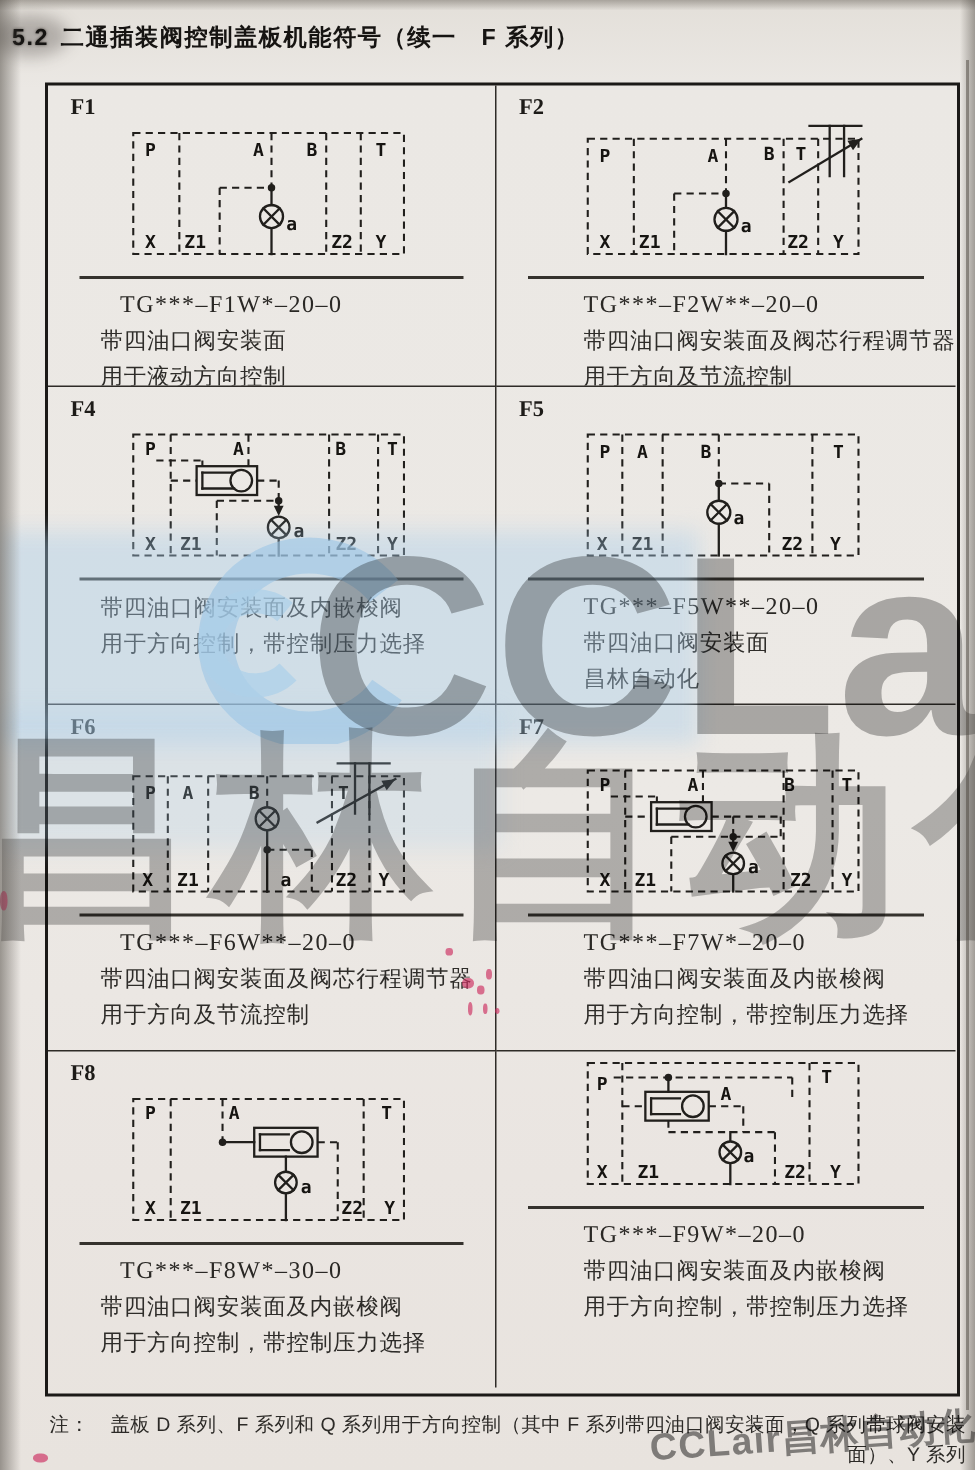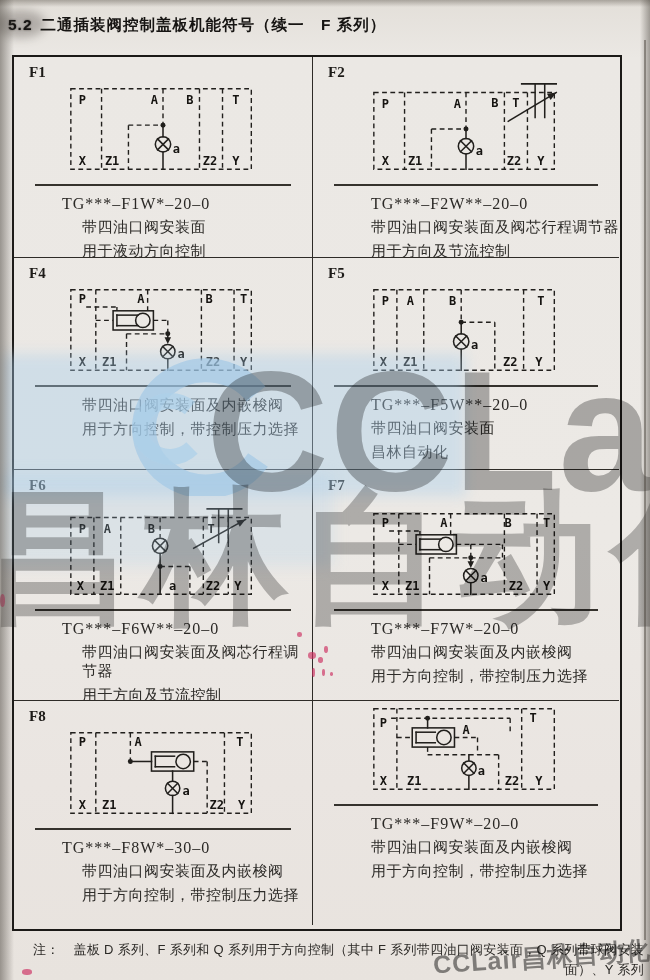--- a/index.html
+++ b/index.html
@@ -16,37 +16,37 @@
      background:linear-gradient(180deg,rgba(110,104,96,.5),rgba(110,104,96,0));z-index:9;}
   .smudge{position:absolute;left:-6px;top:10px;width:52px;height:28px;border-radius:50%;
      background:rgba(55,50,45,.30);filter:blur(5px);z-index:2;}
 
   
   .title{position:absolute;left:8px;top:15px;font-size:15.5px;font-weight:bold;color:#161412;
      letter-spacing:1px;z-index:3;}
   .title .no{margin-right:8px;text-shadow:0 0 2px rgba(40,35,30,.7);}
 
   
-  .grid{position:absolute;left:12px;top:55px;width:610px;height:876px;
+  .grid{position:absolute;left:30px;top:55px;width:610px;height:876px;
      border:2.5px solid #1b1917;box-sizing:border-box;display:grid;
      grid-template-columns:299px 306px;grid-template-rows:201px 212px 231px 224px;
      background:transparent;z-index:1;}
   .cell{border-right:1.6px solid #2e2b27;border-bottom:1.6px solid #2e2b27;
      box-sizing:border-box;overflow:hidden;}
   .cell.last-col{border-right:none;}
   .cell.last-row{border-bottom:none;}
   .cid{font-family:"Liberation Serif",serif;font-weight:bold;font-size:15px;color:#1d1b18;
      padding:7px 0 0 15px;height:17px;}
   .diag{display:block;margin:0 auto;}
   .r3 .diag{margin-top:12px;}
   .rule{width:86%;margin:7px auto 9px auto;border-top:2px solid #35322d;}
   .code{font-family:"Liberation Serif",serif;font-size:16px;letter-spacing:1px;color:#2a2825;
      margin:0 0 2px 48px;}
   .col-r .code,.col-r .desc{margin-left:58px;}
-  .desc{font-size:15px;color:#2e2c29;margin:5px 0 0 68px;letter-spacing:.5px;}
+  .desc{font-size:15px;color:#2e2c29;margin:5px 0 0 35px;letter-spacing:.5px;}
 
   
   .diag .s{stroke:#211f1c;stroke-width:1.6;fill:none;stroke-linecap:square;}
   .diag .d{stroke:#211f1c;stroke-width:1.45;fill:none;stroke-dasharray:5 3.6;}
   .diag .f{fill:#211f1c;stroke:none;}
   .diag text{font-family:"DejaVu Sans Mono",monospace;font-weight:bold;font-size:12.5px;
      fill:#161411;text-anchor:middle;}
 
   
   .note{position:absolute;left:8px;top:940px;width:636px;font-size:13px;color:#2c2a27;

